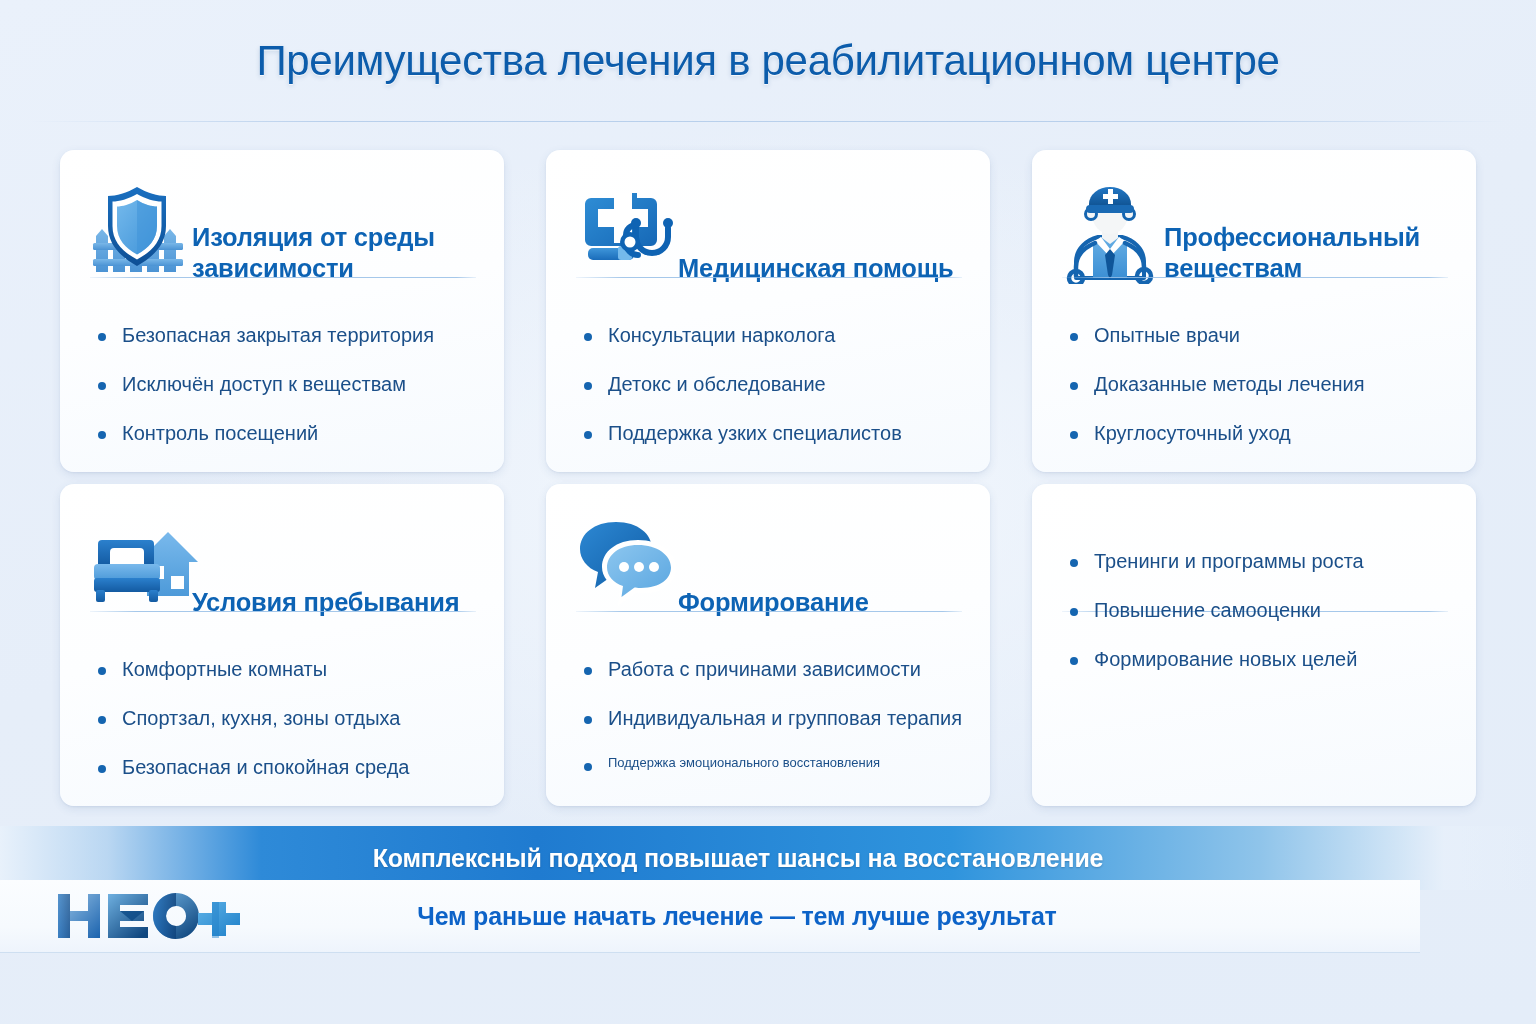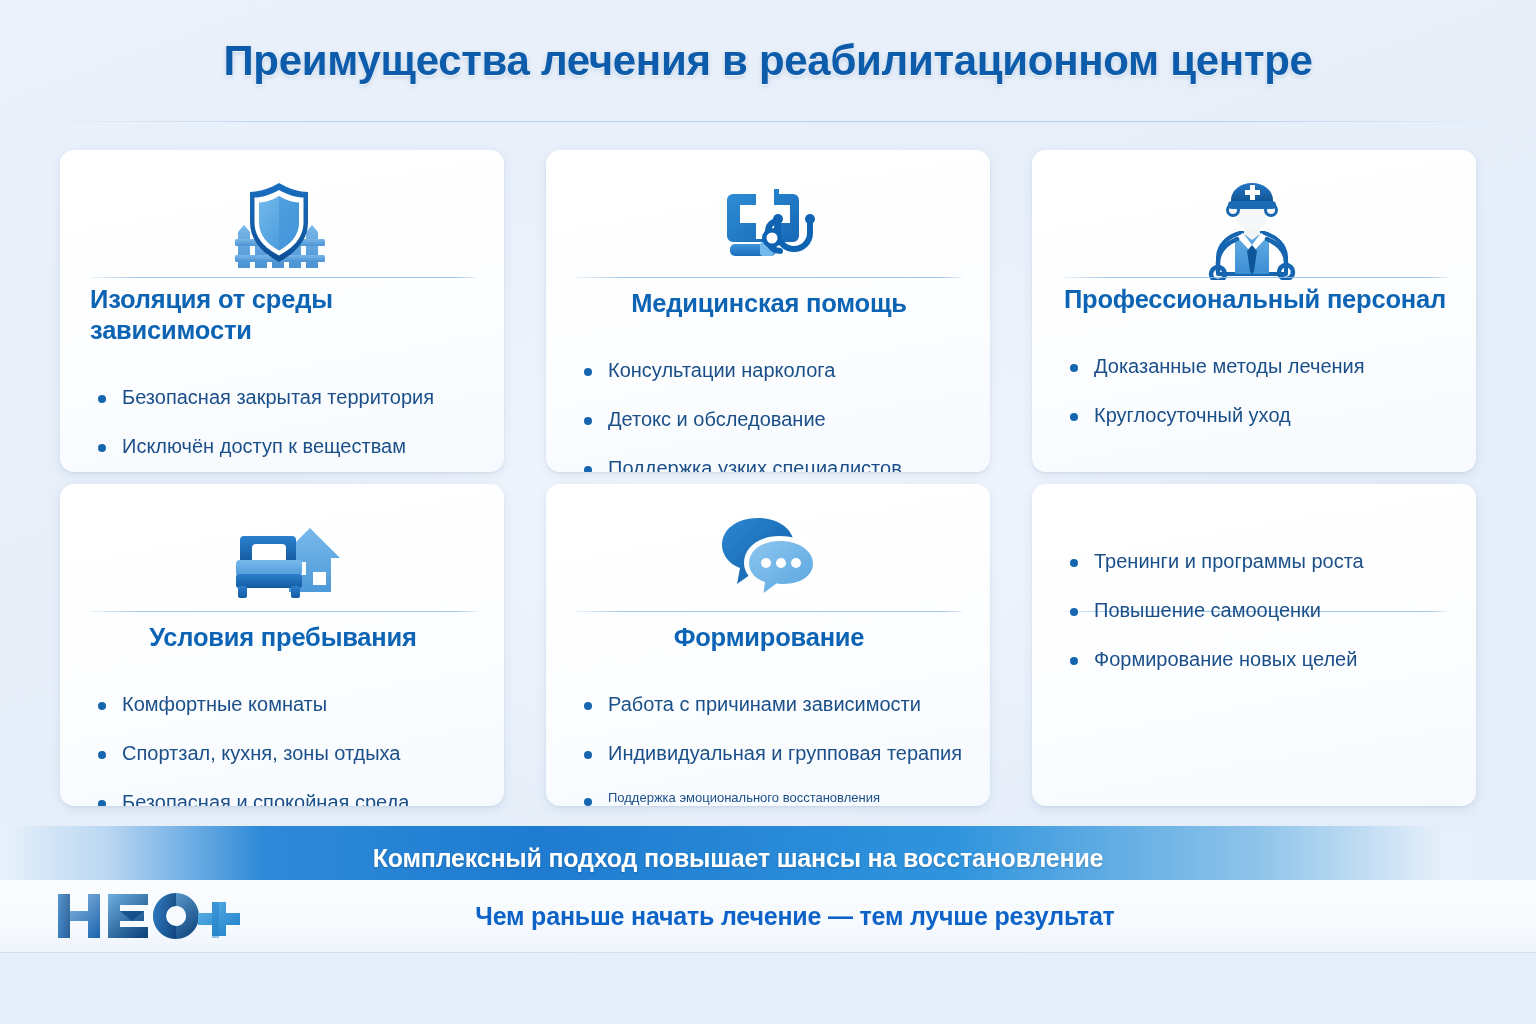--- a/index.html
+++ b/index.html
@@ -38,21 +38,21 @@
   .header::after {
     content: "";
     position: absolute;
     left: 30px; right: 30px;
     bottom: 0;
     height: 1px;
     background: linear-gradient(to right, rgba(190,212,238,0) 0%, rgba(176,202,233,.85) 20%, rgba(176,202,233,.85) 80%, rgba(190,212,238,0) 100%);
   }
   .poster-title {
     font-size: 42px;
-    font-weight: bold;
+    font-weight: normal;
     letter-spacing: -0.3px;
     color: #0c5cab;
     text-shadow: 0 1px 0 rgba(255,255,255,.75), 0 2px 5px rgba(20,70,130,.18);
     white-space: nowrap;
   }
 
   
   .grid {
     position: absolute;
     top: 150px;
@@ -69,23 +69,22 @@
     border-radius: 14px;
     background: linear-gradient(170deg, #ffffff 0%, #fdfeff 48%, #f6fafe 100%);
     box-shadow: 0 3px 10px rgba(36,82,140,.10), 0 1px 2px rgba(36,82,140,.08);
     padding: 26px 28px 20px 30px;
     overflow: hidden;
   }
 
   .card-head {
     position: relative;
     display: flex;
-    align-items: center;
+    align-items: flex-end;
     min-height: 108px;
-    flex-direction: column;
   }
   .card-icon {
     flex: 0 0 auto;
     width: 96px;
     height: 104px;
     position: relative;
     margin-right: 6px;
   }
   .card-icon svg { display: block; }
   .card-title {
@@ -165,21 +164,21 @@
     text-shadow: 0 1px 2px rgba(12,60,110,.35);
     white-space: nowrap;
     transform: translateX(-30px);
   }
 
   
   .footer {
     position: absolute;
     left: 0;
     top: 880px;
-    width: 1536px;
+    width: 1420px;
     height: 72px;
     display: flex;
     align-items: center;
     background: linear-gradient(to bottom, #fbfdff 0%, #f6fafe 65%, #eef4fc 100%);
     border-bottom: 1px solid rgba(186,209,235,.7);
   }
   .footer-logo {
     flex: 0 0 auto;
     width: 230px;
     margin-left: 54px;
@@ -326,24 +325,25 @@
             <path d="M27 24 a21 17 0 0 1 42 0 v4 H27 z" fill="url(#g3a)"></path>
             <rect x="24" y="25" width="48" height="8" rx="4" fill="#1a6ab4"></rect>
             <path d="M46 9 h5 v5 h5 v5 h-5 v5 h-5 v-5 h-5 v-5 h5 z" fill="#ffffff"></path>
 
             <path d="M33 63 c-12 5 -19 13 -19 24 v9" fill="none" stroke="#1565b0" stroke-width="4.5" stroke-linecap="round"></path>
             <path d="M63 63 c12 5 19 13 19 24 v5" fill="none" stroke="#1565b0" stroke-width="4.5" stroke-linecap="round"></path>
             <circle cx="14" cy="98" r="7" fill="none" stroke="#1565b0" stroke-width="4.5"></circle>
             <circle cx="82" cy="96" r="7" fill="none" stroke="#1565b0" stroke-width="4.5"></circle>
           </svg>
         </div>
-        <div class="card-title two-line">Профессиональный персонал</div>
+        <div class="card-title two-line">Профессиональный веществам</div>
       </div>
       <div class="card-rule"></div>
       <ul class="bullets">
+        <li>Опытные врачи</li>
         <li>Доказанные методы лечения</li>
         <li>Круглосуточный уход</li>
       </ul>
     </div>
 
     <div class="card">
       <div class="card-head">
         <div class="card-icon">
           <svg width="110" height="96" viewBox="0 0 110 96">
             <defs>

